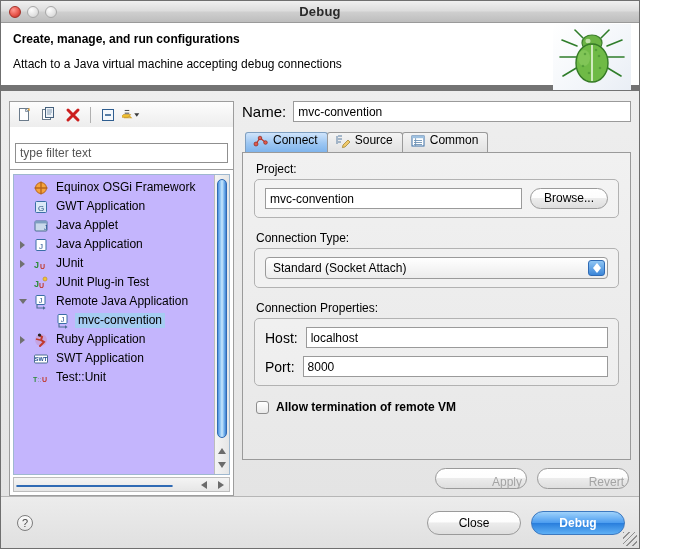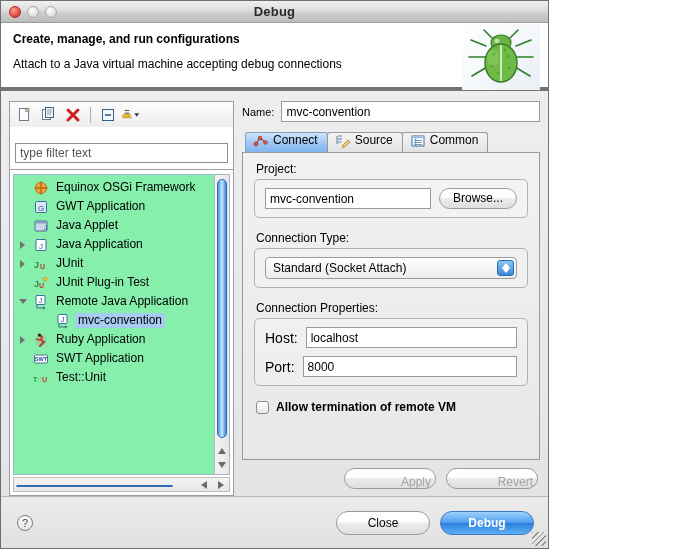--- a/index.html
+++ b/index.html
@@ -10,21 +10,21 @@
     overflow: hidden;
     font-family: "Liberation Sans", sans-serif;
     font-size: 12px;
     color: #000;
     background: #ffffff;
   }
 
   
   .window {
     position: relative;
-    width: 549px; height: 549px;
+    width: 640px; height: 549px;
     background: #e8e8e8;
     display: flex; flex-direction: column;
     border: 1px solid #6f6f6f;
   }
 
   
   .titlebar {
     position: relative;
     height: 22px; flex: none;
     background: linear-gradient(to bottom, #f0f0f0 0%, #dcdcdc 48%, #cfcfcf 52%, #bdbdbd 100%);
@@ -48,21 +48,21 @@
     position: absolute; left: 0; right: 0; text-align: center;
     font-size: 13px; font-weight: bold; color: #2a2a2a;
     letter-spacing: .2px;
   }
 
   
   .banner {
     position: relative;
     flex: none; height: 68px;
     background: #ffffff;
-    border-bottom: 4px solid #737373;
+    border-bottom: 6px solid #737373;
     padding: 9px 12px 0 12px;
   }
   .banner-title { font-size: 12px; font-weight: bold; color: #000; margin-bottom: 11px; }
   .banner-sub { font-size: 12px; color: #000; }
   .bug-icon {
     position: absolute; right: 8px; top: 1px;
     width: 78px; height: 66px;
     background: linear-gradient(135deg, #ffffff 0%, #f3f6fa 60%, #e9eef5 100%);
   }
 
@@ -110,21 +110,21 @@
     border: 1px solid #9d9d9d; border-top: none;
     background: #ffffff;
     margin: 0 0 0 0;
     display: flex; flex-direction: column;
     position: relative;
     padding: 4px 3px 3px 3px;
   }
   .tree-inner {
     flex: 1; display: flex; min-height: 0;
     border: 1px solid #9fb8cf;
-    background: #86efac;
+    background: #c4b5fd;
   }
   .tree-list {
     flex: 1; overflow: hidden; padding: 3px 0 0 2px;
   }
   .tnode {
     display: flex; align-items: center;
     height: 19px; gap: 4px;
     font-size: 12px; white-space: nowrap;
   }
   .tnode .twist {
@@ -181,21 +181,21 @@
     border-radius: 6px;
     background: linear-gradient(to bottom, #4d91e0 0%, #9fd0f7 35%, #cbe8fd 50%, #7ab7ef 75%, #3f7fd0 100%);
     border: 1px solid #2f6ab4;
   }
   .harrows { flex: none; width: 34px; display: flex; align-items: center;
     justify-content: space-around; }
 
   
   .right-col { flex: 1; display: flex; flex-direction: column; min-width: 0; }
   .name-row { display: flex; align-items: center; gap: 7px; margin-bottom: 9px; }
-  .name-label { font-size: 11px; flex: none; }
+  .name-label { font-size: 15px; flex: none; }
   .name-input {
     flex: 1; height: 21px;
     border: 1px solid #9a9a9a; background: #fff;
     font-family: "Liberation Sans", sans-serif; font-size: 12px;
     padding: 1px 4px; outline: none;
   }
 
   .tabfolder { flex: 1; display: flex; flex-direction: column; min-height: 0; }
   .tabstrip { display: flex; align-items: flex-end; height: 21px; flex: none; padding-left: 3px; }
   .tab {

